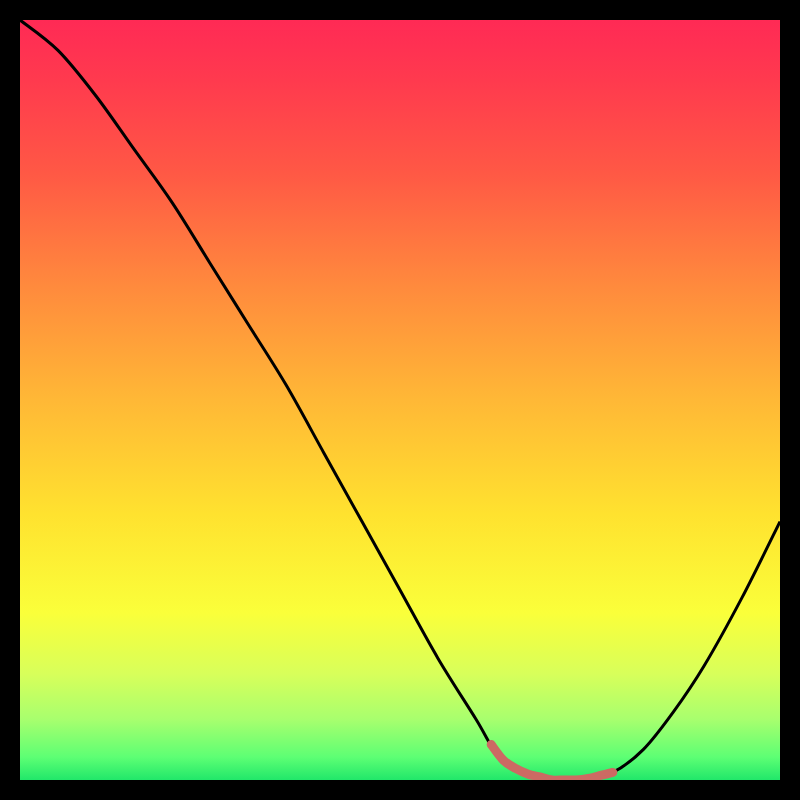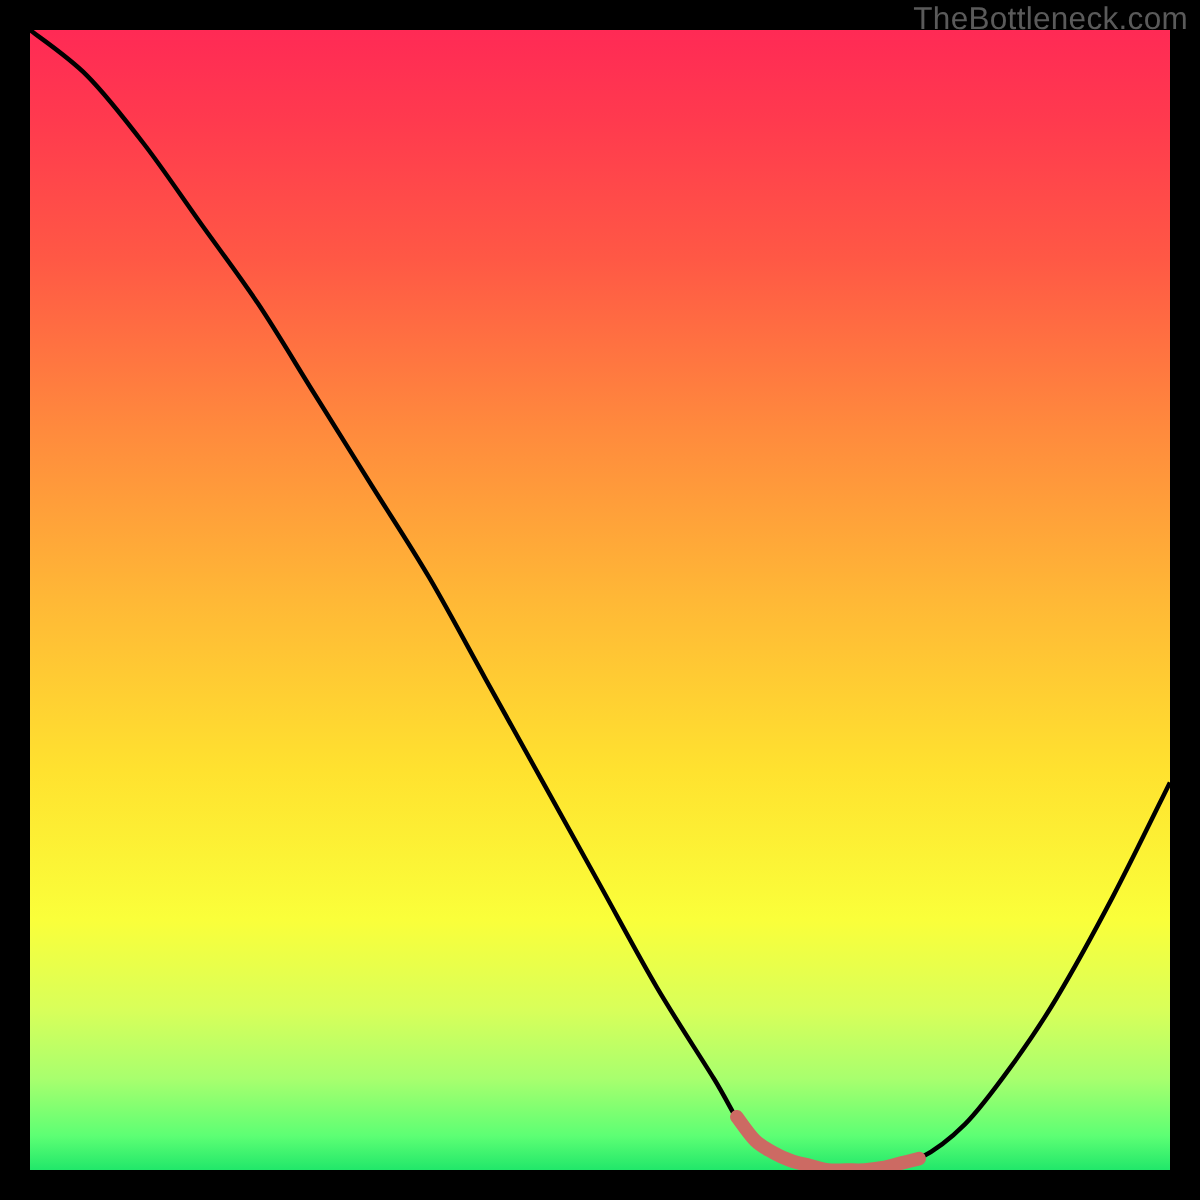--- a/index.html
+++ b/index.html
@@ -63,21 +63,20 @@
     top: 0;
     width: 100%;
     height: 100%;
     z-index: 3;
   }
 </style>
 </head>
 <body>
 <div class="stage">
 
-  <div class="watermark">TheBottleneck.com</div>
 
   <div class="plot-area">
     <div class="gradient"></div>
 
     <svg class="curve" viewBox="0 0 760 760" preserveAspectRatio="none">
       <path id="mainPath" d="M 0 0 C 6.333333333333333 5.066666666666663 25.333333333333336 17.733333333333313 38 30.399999999999977 C 50.666666666666664 43.06666666666664 63.333333333333336 59.53333333333332 76 76 C 88.66666666666667 92.46666666666668 101.33333333333333 111.46666666666671 114 129.20000000000005 C 126.66666666666667 146.93333333333337 139.33333333333334 163.4 152 182.39999999999998 C 164.66666666666666 201.39999999999995 177.33333333333334 222.93333333333325 190 243.19999999999993 C 202.66666666666666 263.4666666666666 215.33333333333334 283.73333333333335 228 304 C 240.66666666666666 324.26666666666665 253.33333333333334 343.26666666666665 266 364.8 C 278.6666666666667 386.33333333333337 291.3333333333333 410.4 304 433.2 C 316.6666666666667 456 329.3333333333333 478.79999999999995 342 501.59999999999997 C 354.6666666666667 524.4 367.3333333333333 547.2 380 570 C 392.6666666666667 592.8 405.33333333333337 616.8666666666667 418.00000000000006 638.4 C 430.66666666666674 659.9333333333333 445.8666666666667 682.7333333333333 456 699.2 C 466.1333333333333 715.6666666666667 471.2 728.3333333333334 478.8 737.2 C 486.40000000000003 746.0666666666667 492.73333333333335 748.6 501.6 752.4 C 510.4666666666667 756.1999999999999 521.8666666666667 758.7333333333333 532 760 C 542.1333333333333 761.2666666666667 552.2666666666667 761.2666666666667 562.4 760 C 572.5333333333333 758.7333333333333 582.6666666666667 757.4666666666667 592.8000000000001 752.4 C 602.9333333333334 747.3333333333333 613.0666666666666 739.7333333333333 623.1999999999999 729.6 C 633.3333333333333 719.4666666666667 643.4666666666667 705.5333333333333 653.6 691.6 C 663.7333333333333 677.6666666666667 672.6 665 684 646 C 695.4 627 709.3333333333334 601.6666666666667 722 577.6 C 734.6666666666666 553.5333333333333 753.6666666666666 514.2666666666667 760 501.59999999999997" fill="none" stroke="#000" stroke-width="3"></path>
       <path id="highlightPath" d="M 471.2 724.5333333333333 C 473.2266666666667 727.151111111111 479.3066666666667 736.2711111111112 483.36 740.24 C 487.41333333333336 744.2088888888889 491.4666666666667 746.0666666666667 495.52000000000004 748.3466666666667 C 499.5733333333334 750.6266666666667 503.6266666666666 752.4844444444444 507.67999999999995 753.92 C 511.7333333333333 755.3555555555555 515.7866666666666 755.9466666666667 519.84 756.96 C 523.8933333333334 757.9733333333334 527.9466666666667 759.4933333333333 532 760 C 536.0533333333333 760.5066666666667 540.1066666666667 760 544.16 760 C 548.2133333333333 760 552.2666666666667 760.2533333333333 556.3199999999999 760 C 560.3733333333332 759.7466666666667 564.4266666666667 759.24 568.48 758.48 C 572.5333333333333 757.72 576.5866666666666 756.4533333333333 580.64 755.4399999999999 C 584.6933333333334 754.4266666666666 590.7733333333334 752.9066666666666 592.8000000000001 752.4" fill="none" stroke="#cc6a63" stroke-width="9" stroke-linecap="round"></path>
     </svg>
   </div>
 

